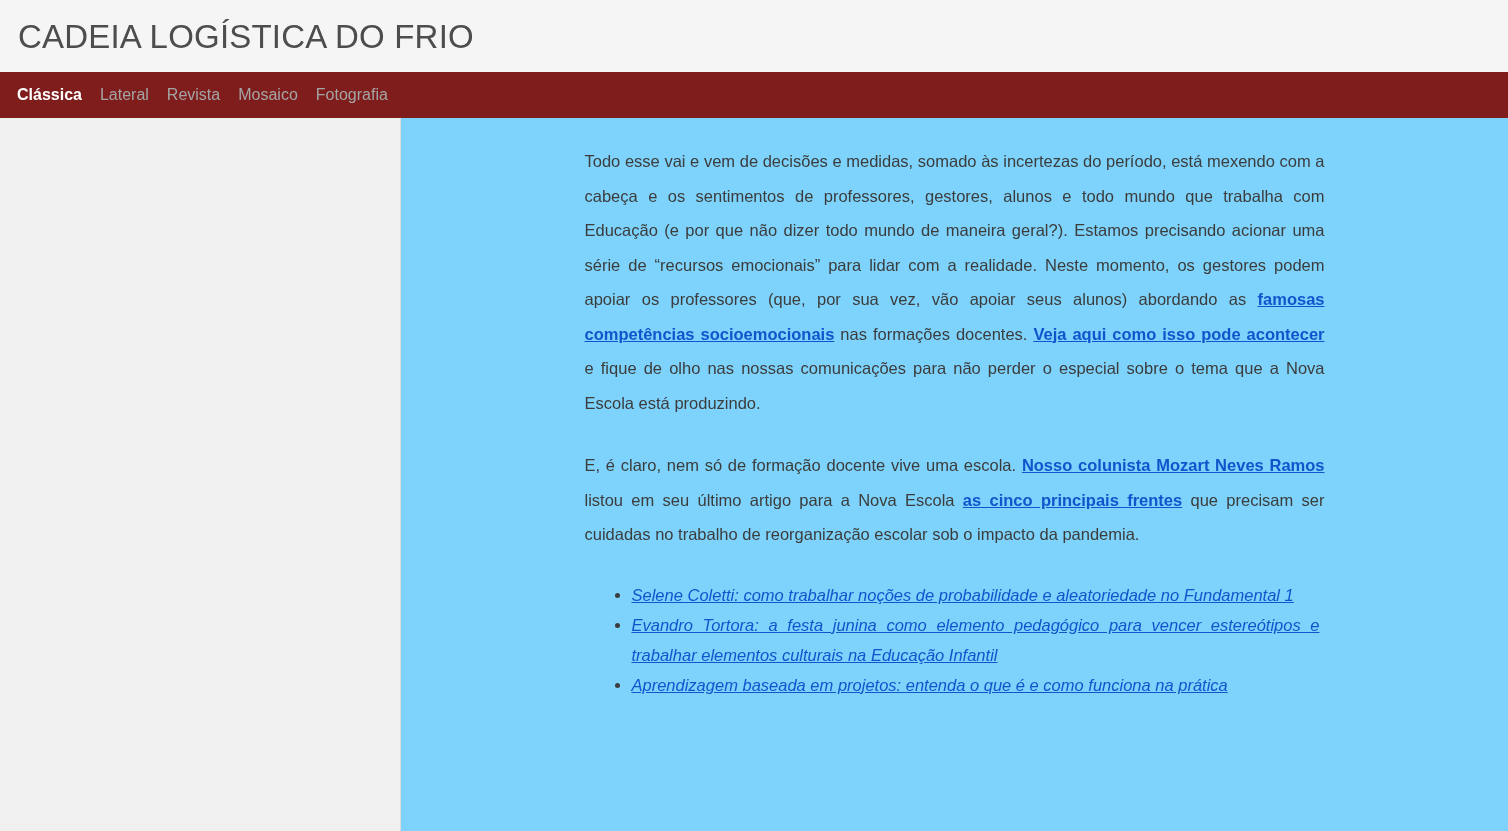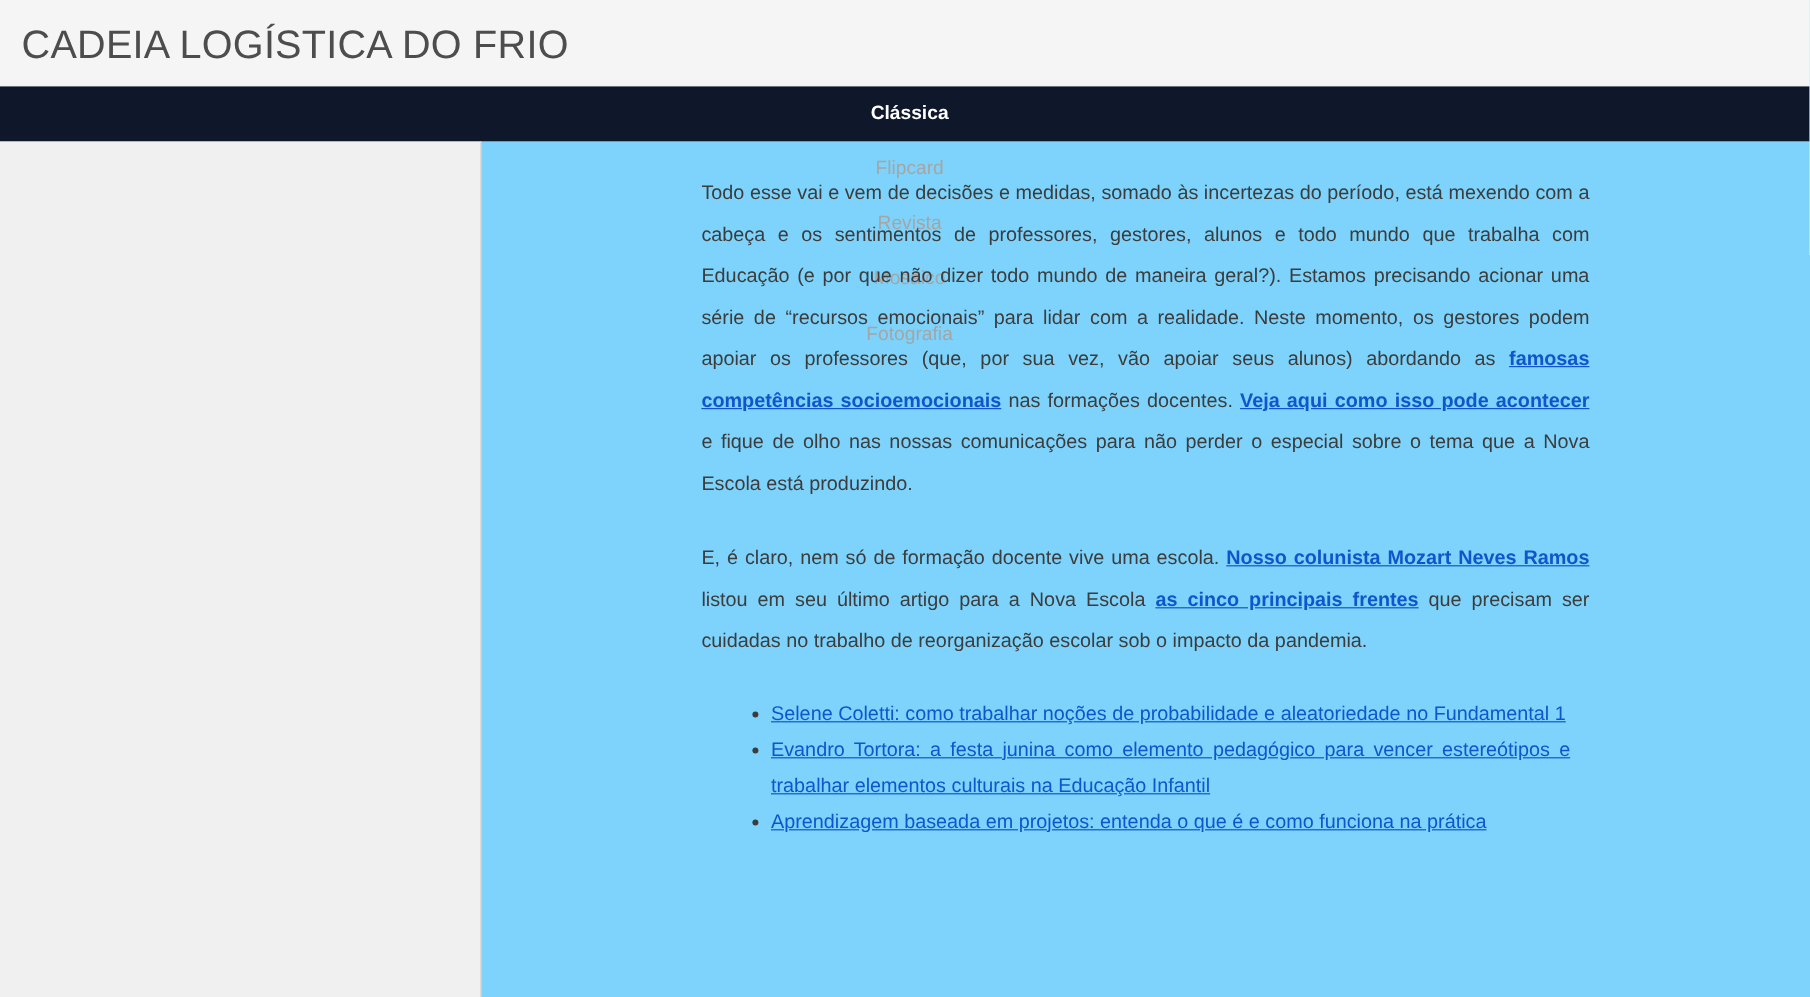--- a/index.html
+++ b/index.html
@@ -29,26 +29,25 @@
     font-weight: 400;
     color: #4d4d4d;
     letter-spacing: 0.2px;
     line-height: 1;
     font-family: "Liberation Sans", sans-serif;
   }
 
   
   .nav-bar {
     height: 46px;
-    background: #0f172a;
+    background: #7f1d1d;
     display: flex;
     align-items: center;
     padding-left: 8px;
     box-sizing: border-box;
-    flex-direction: column;
   }
   .nav-item {
     color: #a5a5a5;
     font-size: 16px;
     padding: 0 9px;
     line-height: 46px;
     cursor: pointer;
     white-space: nowrap;
   }
   .nav-item.active {
@@ -101,43 +100,44 @@
 
   .subhead {
     font-size: 16.5px;
     font-weight: bold;
     color: #2b2b2b;
     margin: 0 0 4px 0;
     line-height: 28px;
   }
 
   ul.pub-list {
-    margin: 16px;
+    margin: 5px;
     padding-left: 42px;
     list-style-type: disc;
+    font-style: italic;
   }
   ul.pub-list li {
     font-size: 16.5px;
     line-height: 30px;
     color: #1155cc;
     text-align: justify;
     margin-bottom: 0px;
   }
   ul.pub-list li::marker { color: #3c3c3c; }
 </style>
 </head>
 <body>
 
 <div class="site-header">
   <h1 class="site-title">CADEIA LOGÍSTICA DO FRIO</h1>
 </div>
 
 <nav class="nav-bar">
   <span class="nav-item active">Clássica</span>
-  <span class="nav-item">Flipcard</span>
+  <span class="nav-item">Lateral</span>
   <span class="nav-item">Revista</span>
   <span class="nav-item">Mosaico</span>
   <span class="nav-item">Fotografia</span>
 </nav>
 
 <div class="page-body">
 
   <div class="left-rail"></div>
 
   <div class="content-col">

